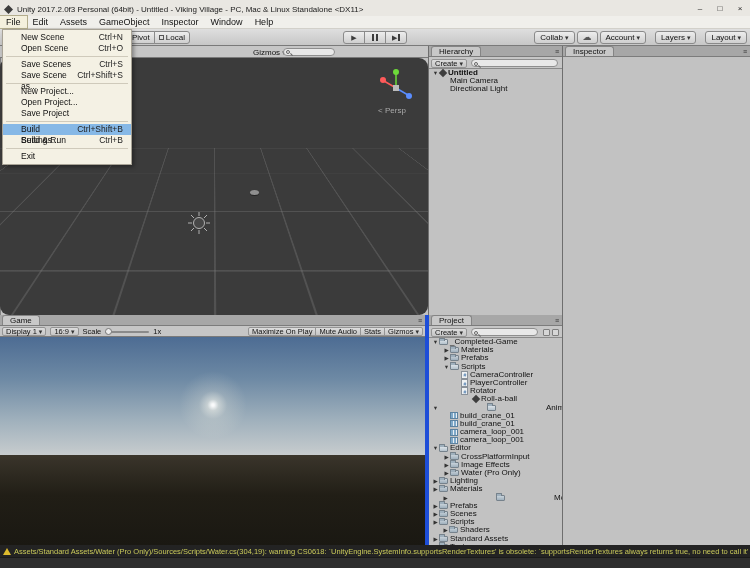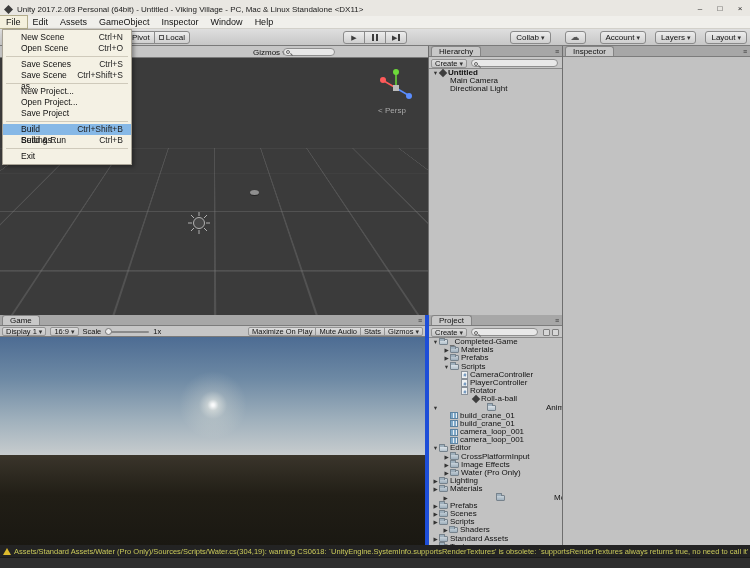--- a/index.html
+++ b/index.html
@@ -40,41 +40,41 @@
   .pbtn.first { border-radius:3px 0 0 3px; margin-left:0; }
   .pbtn.last { border-radius:0 3px 3px 0; }
   .picon { width:5px; height:5px; border:1px solid #555; display:inline-block; }
   .play-group { position:absolute; left:50%; transform:translateX(-50%); top:2px; display:flex; }
   .playbtn { width:22px; height:13px; background:linear-gradient(#ededed,#cfcfcf); border:1px solid #8a8a8a; margin-left:-1px; display:flex; align-items:center; justify-content:center; color:#3c3c3c; font-size:7px; }
   .playbtn.first { border-radius:3px 0 0 3px; margin-left:0; }
   .playbtn.last { border-radius:0 3px 3px 0; }
   .pause-bars { width:2px; height:7px; background:#3c3c3c; box-shadow:4px 0 0 #3c3c3c; margin-right:4px; }
   .step-bar { width:1.5px; height:7px; background:#3c3c3c; margin-left:1px; }
   .tb-right { position:absolute; right:3px; top:2px; display:flex; align-items:center; }
-  .ddbtn { height:13px; padding:0 5px; font-size:8px; background:linear-gradient(#ededed,#cfcfcf); border:1px solid #8a8a8a; border-radius:3px; display:flex; align-items:center; gap:2px; margin-left:14px; }
+  .ddbtn { height:13px; padding:0 5px; font-size:8px; background:linear-gradient(#ededed,#cfcfcf); border:1px solid #8a8a8a; border-radius:3px; display:flex; align-items:center; gap:2px; margin-left:2px; }
   .ddbtn.gap { margin-left:9px; }
   .caret::after { content:"▾"; font-size:7px; color:#333; }
   .cloud-glyph { font-size:9px; color:#555; line-height:11px; }
   
   .pane-tabbar { height:11px; background:#a7a7a7; border-bottom:1px solid #7c7c7c; position:relative; display:flex; align-items:flex-end; }
   .tab { height:10px; line-height:9px; padding:0 7px; font-size:8px; background:#c8c8c8; border:1px solid #858585; border-bottom:none; border-radius:3px 3px 0 0; margin-left:2px; display:flex; align-items:center; }
   .panel-menu { position:absolute; right:3px; top:2px; font-size:7px; color:#333; }
   .panel-toolbar { height:12px; background:#c6c6c6; border-bottom:1px solid #8a8a8a; position:relative; font-size:7.5px; }
   .create-btn { position:absolute; left:2px; top:1.5px; height:9px; display:flex; align-items:center; gap:2px; padding:0 3px; background:linear-gradient(#dcdcdc,#c6c6c6); border:1px solid #949494; border-radius:2px; }
   .searchbox { position:absolute; top:2px; height:8px; background:#e8e8e8; border:1px solid #8e8e8e; border-radius:5px; }
   .searchbox input { position:absolute; left:9px; right:2px; top:0; height:6px; width:calc(100% - 11px); border:none; background:transparent; font-size:7px; font-family:"Liberation Sans",sans-serif; outline:none; }
   .mag { position:absolute; left:2px; top:1.5px; width:4px; height:4px; border:1px solid #666; border-radius:50%; }
   .mag::after { content:""; position:absolute; left:3px; top:3px; width:3px; height:1px; background:#666; transform:rotate(45deg); }
   .panel-tail-icon { position:absolute; top:2.5px; width:7px; height:7px; border:1px solid #7e7e7e; border-radius:1px; background:#d6d6d6; }
   
   .scene-pane { position:absolute; left:0; top:46px; width:429px; height:269px; border-right:1px solid #6e6e6e; }
   .scene-toolbar { position:absolute; top:0; left:0; right:0; height:12px; background:#c6c6c6; border-bottom:1px solid #7a7a7a; font-size:8px; }
   .scene-gizmos { position:absolute; left:250px; top:1px; height:10px; display:flex; align-items:center; gap:2px; padding:0 3px; }
   .scene-search { left:283px; width:52px; top:1.5px; }
-  .scene-content { position:absolute; top:12px; left:0; right:0; bottom:0; background:#3b3b3b; overflow:hidden; }
+  .scene-content { position:absolute; top:12px; left:0; right:0; bottom:0; background:#3b3b3b; overflow:hidden;border-radius:9px; }
   .scene-grid { position:absolute; left:-200px; right:-200px; top:90px; height:420px;
     background-image:linear-gradient(rgba(130,130,130,.32) 1px, transparent 1px),linear-gradient(90deg, rgba(130,130,130,.32) 1px, transparent 1px);
     background-size:46px 46px; transform:perspective(260px) rotateX(62deg); transform-origin:50% 0; }
   .sun-gizmo { position:absolute; left:186px; top:152px; opacity:.8; }
   .scene-rock { position:absolute; left:250px; top:132px; width:9px; height:5px; background:#8f8f8f; border-radius:50%; box-shadow:0 1px 0 rgba(0,0,0,.4); }
   .axis-gizmo { position:absolute; right:12px; top:6px; }
   .persp-label { position:absolute; right:8px; top:48px; width:56px; text-align:center; color:#aaa; font-size:8px; }
   
   .game-pane { position:absolute; left:0; top:315px; width:429px; height:230px; border-right:4px solid #1d4ed8; background:#c2c2c2; }
   .game-toolbar { height:11px; background:#c6c6c6; border-bottom:1px solid #7a7a7a; position:relative; font-size:7.5px; }

